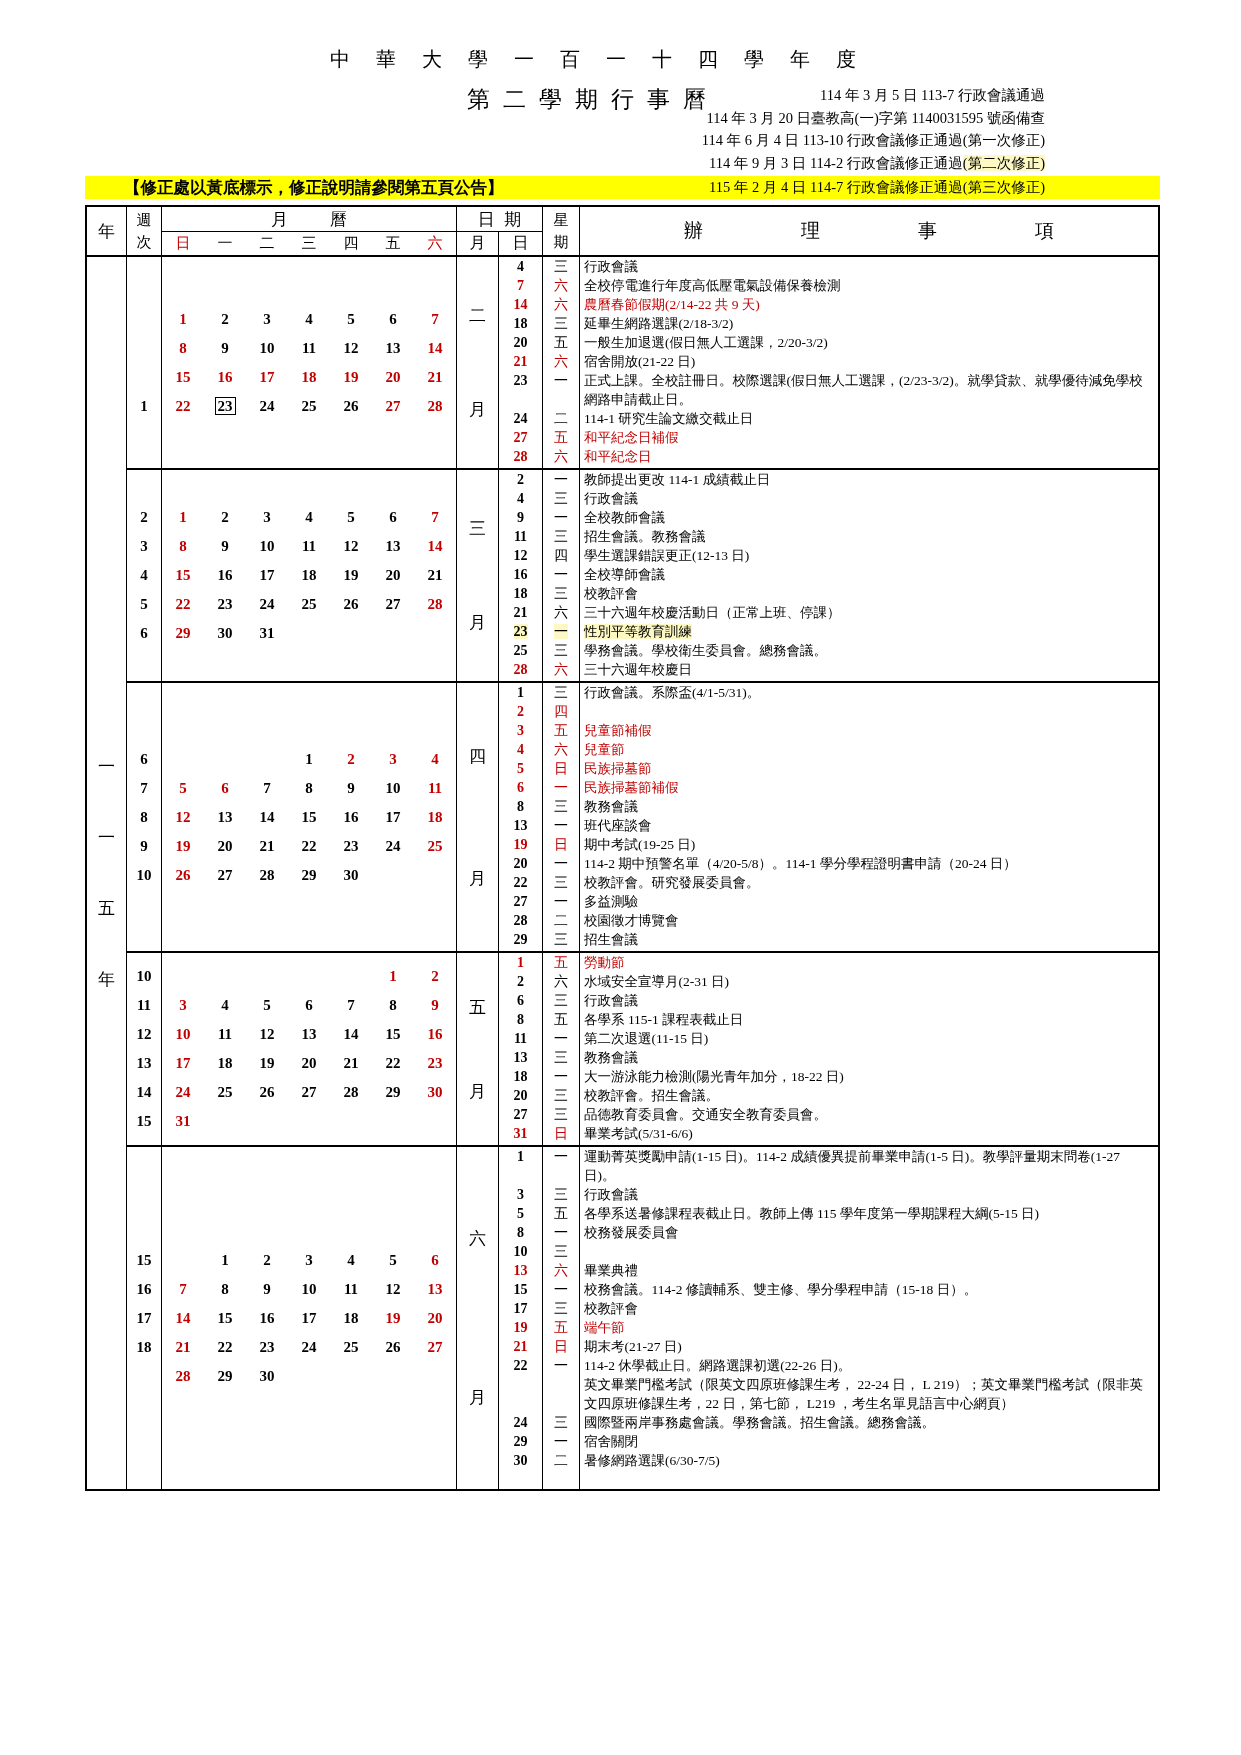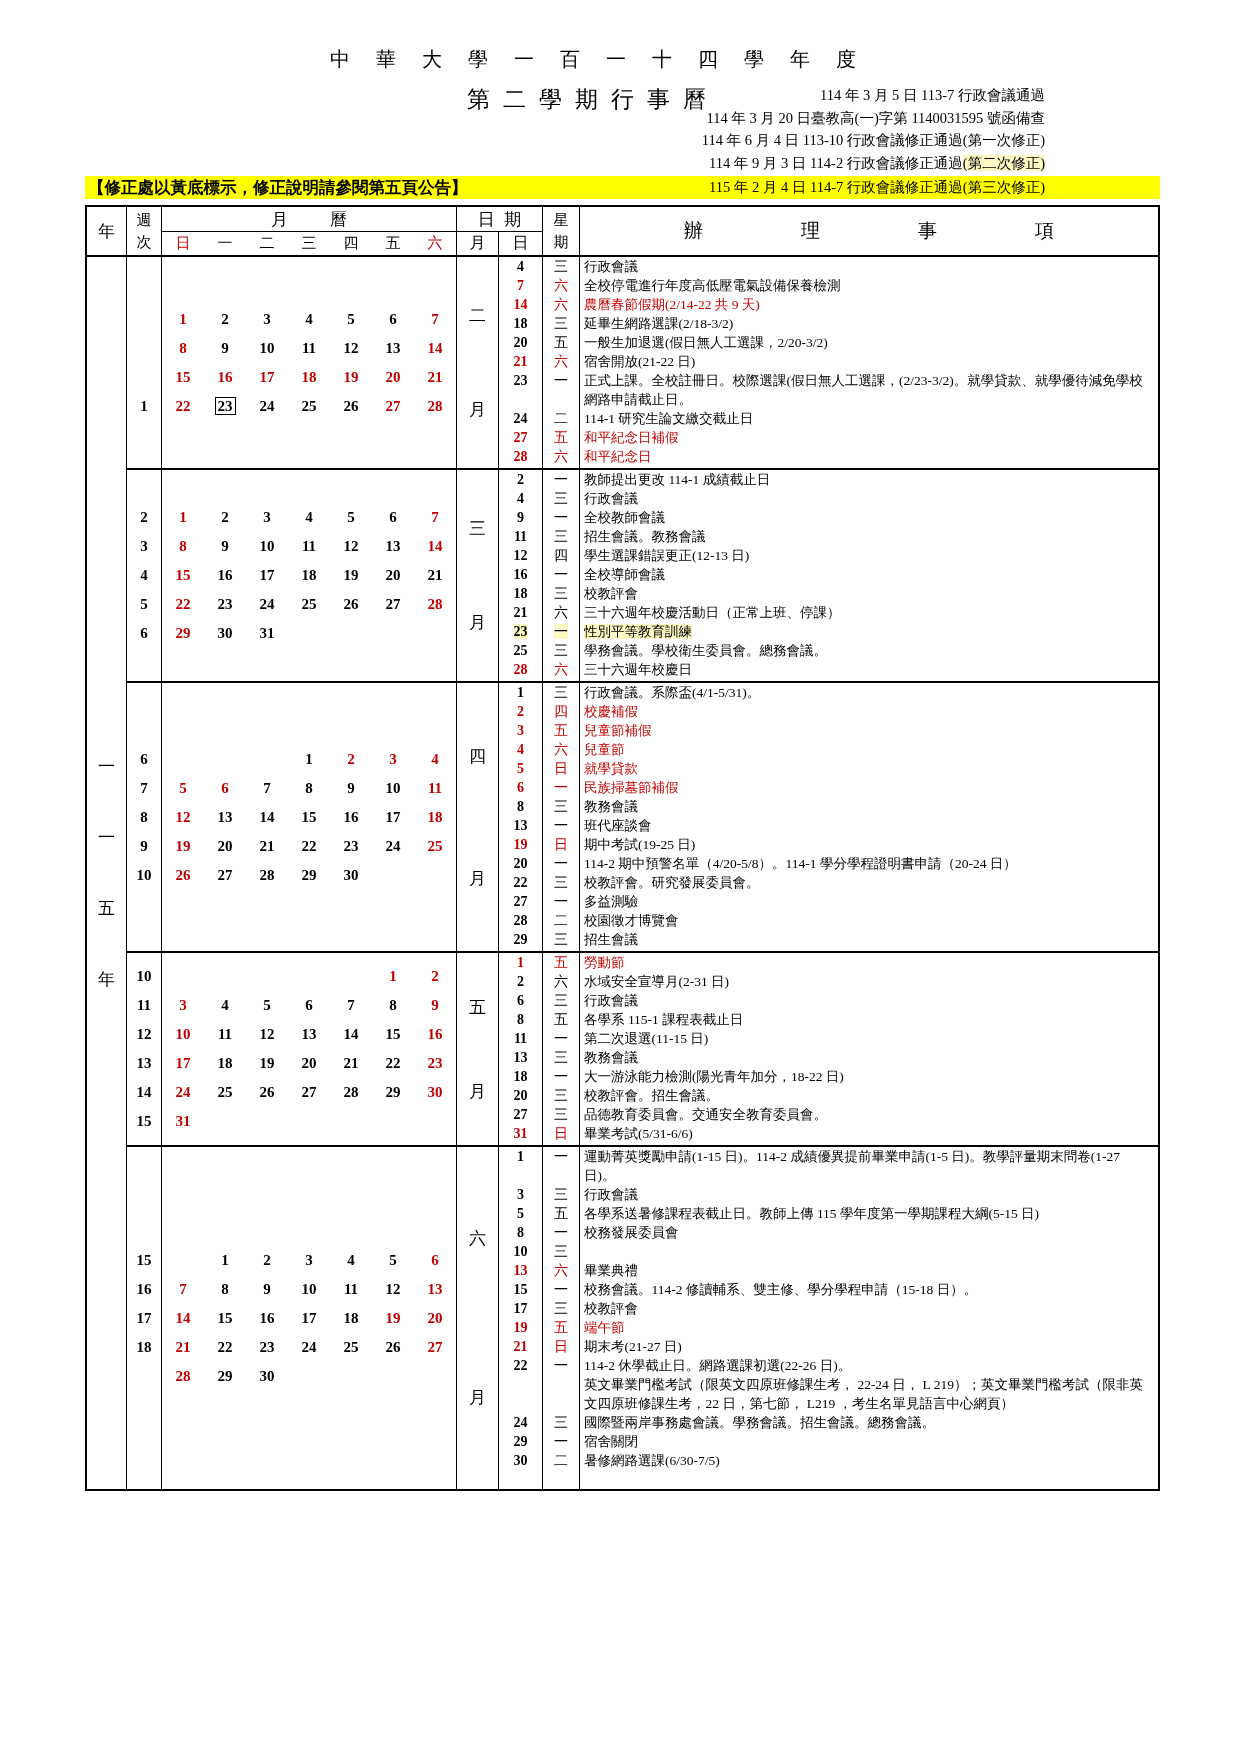--- a/index.html
+++ b/index.html
@@ -8,21 +8,21 @@
   .title{position:absolute;top:46px;left:0;width:1160px;text-align:center;
          font-size:20px;letter-spacing:26px;padding-left:26px;white-space:nowrap;}
   .subtitle{position:absolute;top:84px;left:0;width:1160px;text-align:center;
             font-size:23px;letter-spacing:13px;padding-left:13px;white-space:nowrap;}
   .approvals{position:absolute;top:84px;right:196px;text-align:right;
              font-size:14.5px;line-height:22.5px;white-space:nowrap;}
   .hl{background:#fef9c3;}
   .band{position:absolute;top:176px;left:85px;width:1075px;height:23px;background:#ffff00;
         box-sizing:border-box;display:flex;align-items:center;justify-content:space-between;
         padding:0 115px 0 3px;}
-  .notice{font-size:16.5px;font-weight:bold;white-space:nowrap;}
+  .notice{font-size:16.5px;font-weight:bold;white-space:nowrap;margin-left:36px;}
   .band-approval{font-size:14.5px;white-space:nowrap;}
 
   .cal-table{position:absolute;top:205px;left:85px;width:1075px;border:2px solid #000;
              box-sizing:border-box;}
   .cal-table *{box-sizing:border-box;}
 
   
   .thead{display:flex;height:50px;border-bottom:2px solid #000;}
   .th{border-right:1px solid #000;}
   .th-year{width:40px;display:flex;align-items:center;justify-content:center;font-size:17px;}
@@ -435,36 +435,35 @@
             </div>
             <div class="mb-events">
               <div class="ev-row">
                 <div class="ev-date"><span>1</span></div>
                 <div class="ev-wd"><span>三</span></div>
                 <div class="ev-text"><span>行政會議。系際盃(4/1-5/31)。</span></div>
               </div>
               <div class="ev-row">
                 <div class="ev-date"><span class="red">2</span></div>
                 <div class="ev-wd"><span class="red">四</span></div>
-                <div class="ev-text"><span class="red">校慶補假</span></div>
               </div>
               <div class="ev-row">
                 <div class="ev-date"><span class="red">3</span></div>
                 <div class="ev-wd"><span class="red">五</span></div>
                 <div class="ev-text"><span class="red">兒童節補假</span></div>
               </div>
               <div class="ev-row">
                 <div class="ev-date"><span class="red">4</span></div>
                 <div class="ev-wd"><span class="red">六</span></div>
                 <div class="ev-text"><span class="red">兒童節</span></div>
               </div>
               <div class="ev-row">
                 <div class="ev-date"><span class="red">5</span></div>
                 <div class="ev-wd"><span class="red">日</span></div>
-                <div class="ev-text"><span class="red">就學貸款</span></div>
+                <div class="ev-text"><span class="red">民族掃墓節</span></div>
               </div>
               <div class="ev-row">
                 <div class="ev-date"><span class="red">6</span></div>
                 <div class="ev-wd"><span class="red">一</span></div>
                 <div class="ev-text"><span class="red">民族掃墓節補假</span></div>
               </div>
               <div class="ev-row">
                 <div class="ev-date"><span>8</span></div>
                 <div class="ev-wd"><span>三</span></div>
                 <div class="ev-text"><span>教務會議</span></div>

